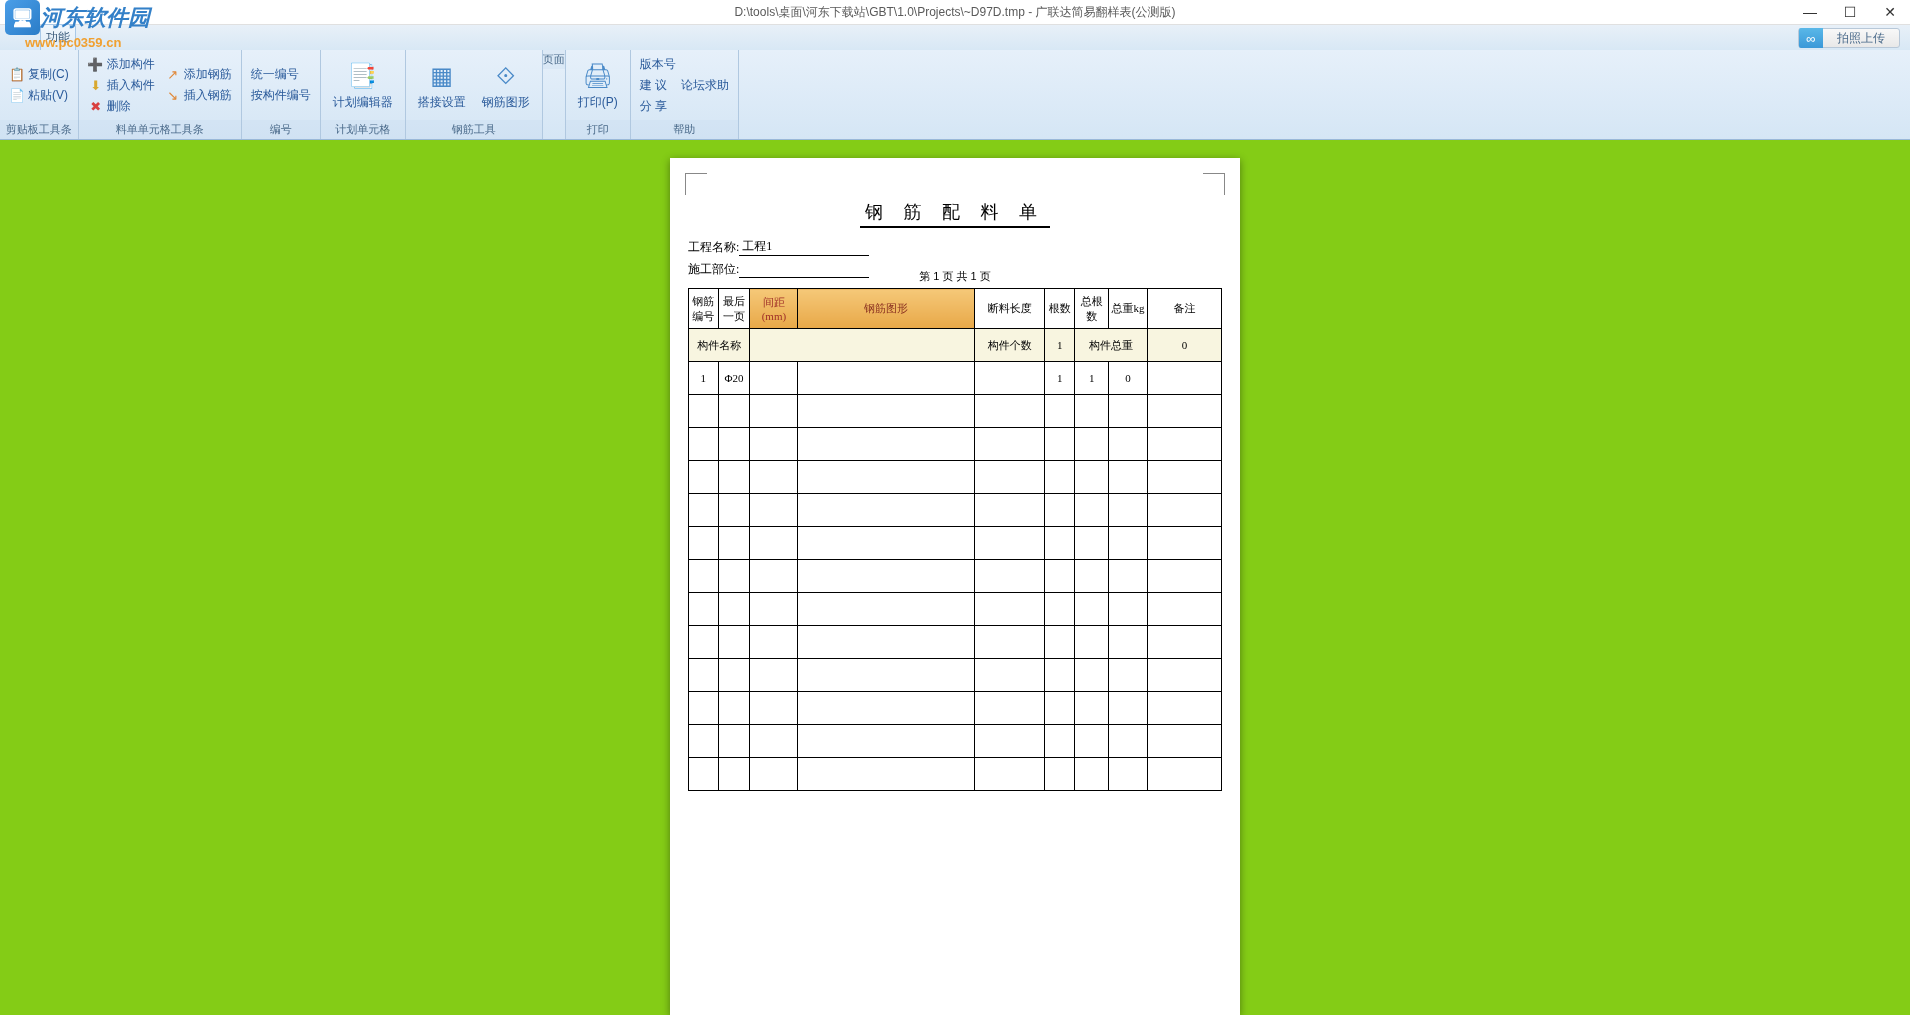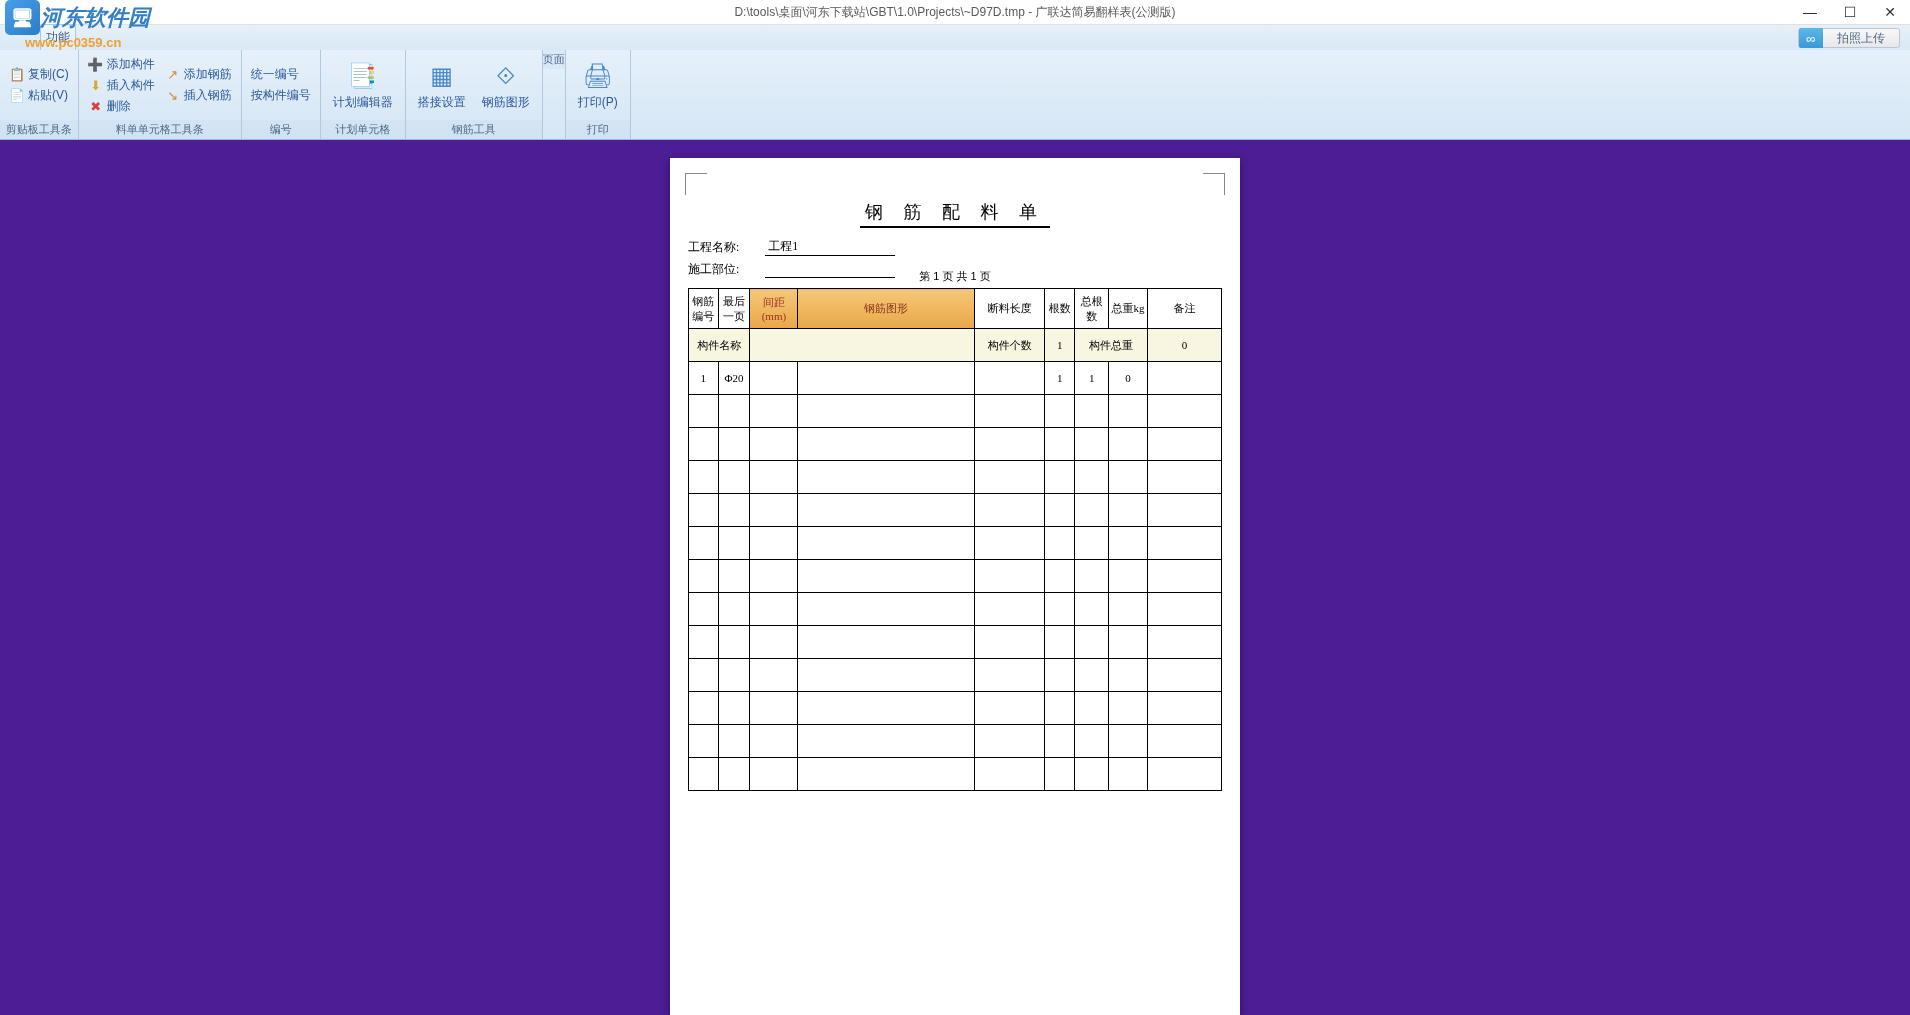--- a/index.html
+++ b/index.html
@@ -21,29 +21,29 @@
     .ribbon { height: 90px; background: linear-gradient(#e6f0fa, #d5e6f5); border-bottom: 1px solid #9ab8d8; display: flex; }
     .ribbon-group { border-right: 1px solid #b0c8e0; display: flex; flex-direction: column; justify-content: space-between; }
     .ribbon-group-content { flex: 1; display: flex; align-items: center; padding: 2px 4px; }
     .ribbon-group-label { text-align: center; font-size: 11px; color: #4a6a8a; padding: 2px 0; background: rgba(200,220,240,0.3); }
     .btn-col { display: flex; flex-direction: column; gap: 2px; padding: 0 2px; }
     .btn-row { display: flex; align-items: center; gap: 3px; padding: 1px 3px; color: #2a5a9a; font-size: 12px; cursor: pointer; white-space: nowrap; }
     .btn-big { display: flex; flex-direction: column; align-items: center; gap: 2px; padding: 4px 8px; color: #2a5a9a; font-size: 12px; cursor: pointer; }
     .btn-big .big-icon { width: 32px; height: 32px; display: flex; align-items: center; justify-content: center; font-size: 24px; }
     .icon-sm { width: 16px; height: 16px; display: inline-flex; align-items: center; justify-content: center; font-size: 13px; }
     .page-input { width: 28px; height: 18px; border: 1px solid #8ab0d8; text-align: center; font-size: 11px; }
-    .workspace { background: #4c1d95; height: calc(1015px - 140px); display: flex; justify-content: center; overflow: auto; padding-top: 18px; }
+    .workspace { background: #84cc16; height: calc(1015px - 140px); display: flex; justify-content: center; overflow: auto; padding-top: 18px; }
     .page { background: #fff; width: 570px; min-height: 800px; padding: 28px 18px; box-shadow: 0 2px 8px rgba(0,0,0,0.4); position: relative; }
     .crop-mark { position: absolute; width: 22px; height: 22px; }
     .crop-tl { top: 15px; left: 15px; border-left: 1px solid #888; border-top: 1px solid #888; }
     .crop-tr { top: 15px; right: 15px; border-right: 1px solid #888; border-top: 1px solid #888; }
     .doc-title-area { text-align: center; margin-top: 14px; }
     .doc-title { font-size: 18px; font-family: "SimSun"; letter-spacing: 8px; border-bottom: 2px solid #000; display: inline-block; padding: 0 5px 2px; }
     .doc-meta { margin-top: 10px; font-size: 12px; font-family: "SimSun"; }
-    .doc-meta-row { display: flex; align-items: flex-end; margin-bottom: 5px; gap: 26px; }
+    .doc-meta-row { display: flex; align-items: flex-end; margin-bottom: 5px; }
     .doc-meta-value { border-bottom: 1px solid #000; min-width: 130px; padding: 0 3px; display: inline-block; }
     .page-info { text-align: center; font-size: 11px; margin-top: -14px; margin-bottom: 4px; }
     table.doc-table { border-collapse: collapse; width: 100%; font-size: 11px; font-family: "SimSun"; }
     table.doc-table td, table.doc-table th { border: 1px solid #000; text-align: center; vertical-align: middle; height: 33px; padding: 0 2px; }
     table.doc-table th { font-weight: normal; height: 40px; }
     .th-orange { background: linear-gradient(#f5c878, #e8a848); color: #8a3020; }
     .th-red { color: #a03028; }
     .row-highlight td { background: #f8f5e0; }
     .cell-blue { background: linear-gradient(#d8ecf8, #c0dff0); }
     .col-num { width: 26px; }
@@ -177,20 +177,33 @@
   <div class="ribbon-group">
     <div class="ribbon-group-content">
       <div class="btn-big">
         <span class="big-icon" style="color:#4a8ac8">🖨</span>
         <span>打印(P)</span>
       </div>
     </div>
     <div class="ribbon-group-label">打印</div>
   </div>
 
+  <div class="ribbon-group">
+    <div class="ribbon-group-content">
+      <div class="btn-col">
+        <div class="btn-row">版本号</div>
+        <div style="display:flex;gap:8px">
+          <span class="btn-row">建 议</span>
+          <span class="btn-row">论坛求助</span>
+        </div>
+        <div class="btn-row">分 享</div>
+      </div>
+    </div>
+    <div class="ribbon-group-label">帮助</div>
+  </div>
 
 </div>
 
 <div class="workspace">
   <div class="page">
     <div class="crop-mark crop-tl"></div>
     <div class="crop-mark crop-tr"></div>
     <div class="doc-title-area">
       <span class="doc-title">钢 筋 配 料 单</span>
     </div>

